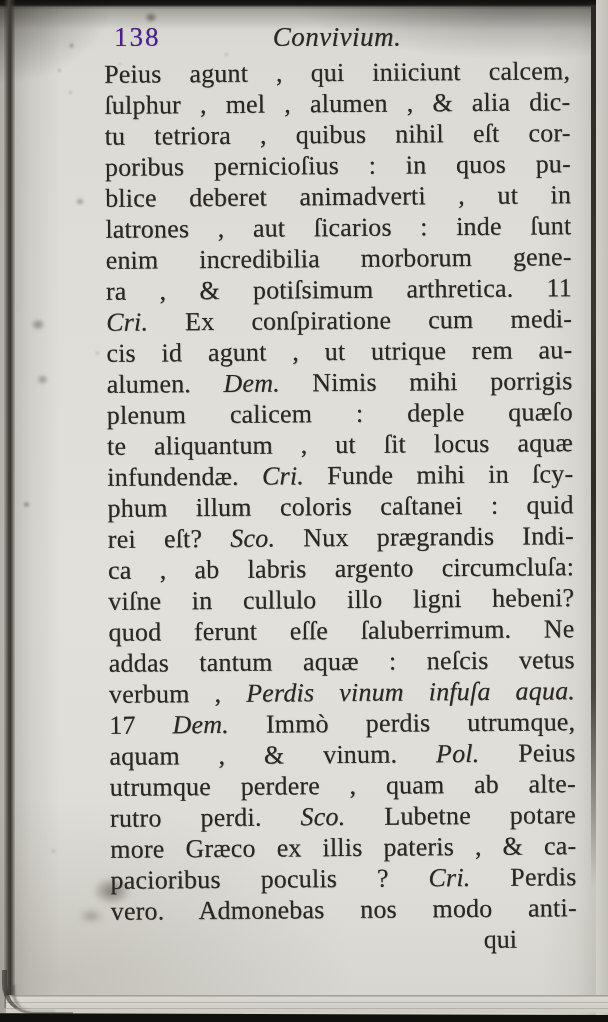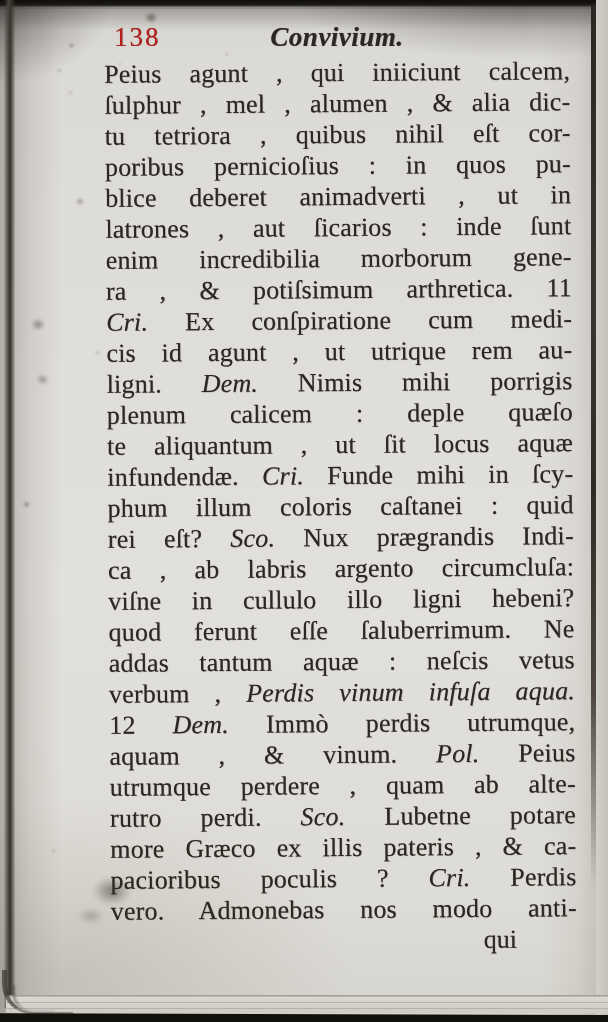--- a/index.html
+++ b/index.html
@@ -44,24 +44,24 @@
     border-bottom-left-radius:30px; filter:blur(0.7px); }
   .corner-arc2 { position:absolute; left:12px; bottom:10px; width:40px; height:26px;
     border-left:3px solid rgba(70,65,58,0.5); border-bottom:1px solid rgba(90,85,77,0.45);
     border-bottom-left-radius:20px; filter:blur(0.8px); }
   
   .spot { position:absolute; border-radius:50%;
     background:radial-gradient(closest-side, rgba(45,40,34,var(--a,0.4)), rgba(45,40,34,0) 75%);
     filter:blur(1px); }
   
   .header-row { position:absolute; top:22px; left:104px; width:466px; height:32px; }
-  .page-num { position:absolute; left:10px; top:0; font-size:27px; color:#b91c1c;
+  .page-num { position:absolute; left:10px; top:0; font-size:27px; color:#4c1d95;
     letter-spacing:2px; text-shadow:0.3px 0.3px 0.7px rgba(43,39,34,0.6); }
   .title { position:absolute; left:0; right:0; top:0; text-align:center;
-    font-style:italic; font-weight:bold; font-size:27px; color:#2b2722;
+    font-style:italic; font-weight:normal; font-size:27px; color:#2b2722;
     letter-spacing:0.5px; text-shadow:0.3px 0.3px 0.8px rgba(43,39,34,0.55); }
   
   .text-block { position:absolute; top:57px; left:104px; width:466px;
     transform:rotate(-0.45deg); transform-origin:50% 0;
     color:#2b2722; text-shadow:0.3px 0.3px 0.7px rgba(43,39,34,0.55); }
   .line { height:31px; line-height:31px; font-size:26px; letter-spacing:0.2px;
     text-align:justify; text-align-last:justify; }
   .it { font-style:italic; }
   .catchword-line { height:31px; line-height:31px; font-size:26px;
     text-align:right; padding-right:60px; box-sizing:border-box; }
@@ -82,32 +82,32 @@
         <div class="line"><span>Peius agunt , qui iniiciunt calcem,</span></div>
         <div class="line"><span>ſulphur , mel , alumen , &amp; alia dic-</span></div>
         <div class="line"><span>tu tetriora , quibus nihil eſt cor-</span></div>
         <div class="line"><span>poribus pernicioſius : in quos pu-</span></div>
         <div class="line"><span>blice deberet animadverti , ut in</span></div>
         <div class="line"><span>latrones , aut ſicarios : inde ſunt</span></div>
         <div class="line"><span>enim incredibilia morborum gene-</span></div>
         <div class="line"><span>ra , &amp; potiſsimum arthretica. 11</span></div>
         <div class="line"><span class="it">Cri.</span><span> Ex conſpiratione cum medi-</span></div>
         <div class="line"><span>cis id agunt , ut utrique rem au-</span></div>
-        <div class="line"><span>ligni. </span><span class="it">Dem.</span><span> Nimis mihi porrigis</span></div>
+        <div class="line"><span>alumen. </span><span class="it">Dem.</span><span> Nimis mihi porrigis</span></div>
         <div class="line"><span>plenum calicem : deple quæſo</span></div>
         <div class="line"><span>te aliquantum , ut ſit locus aquæ</span></div>
         <div class="line"><span>infundendæ. </span><span class="it">Cri.</span><span> Funde mihi in ſcy-</span></div>
         <div class="line"><span>phum illum coloris caſtanei : quid</span></div>
         <div class="line"><span>rei eſt? </span><span class="it">Sco.</span><span> Nux prægrandis Indi-</span></div>
         <div class="line"><span>ca , ab labris argento circumcluſa:</span></div>
         <div class="line"><span>viſne in cullulo illo ligni hebeni?</span></div>
         <div class="line"><span>quod ferunt eſſe ſaluberrimum. Ne</span></div>
         <div class="line"><span>addas tantum aquæ : neſcis vetus</span></div>
         <div class="line"><span>verbum , </span><span class="it">Perdis vinum infuſa aqua.</span></div>
-        <div class="line"><span>12 </span><span class="it">Dem.</span><span> Immò perdis utrumque,</span></div>
+        <div class="line"><span>17 </span><span class="it">Dem.</span><span> Immò perdis utrumque,</span></div>
         <div class="line"><span>aquam , &amp; vinum. </span><span class="it">Pol.</span><span> Peius</span></div>
         <div class="line"><span>utrumque perdere , quam ab alte-</span></div>
         <div class="line"><span>rutro perdi. </span><span class="it">Sco.</span><span> Lubetne potare</span></div>
         <div class="line"><span>more Græco ex illis pateris , &amp; ca-</span></div>
         <div class="line"><span>pacioribus poculis ? </span><span class="it">Cri.</span><span> Perdis</span></div>
         <div class="line"><span>vero. Admonebas nos modo anti-</span></div>
       </div>
     <div class="catchword-line">qui</div>
   </div>
 

